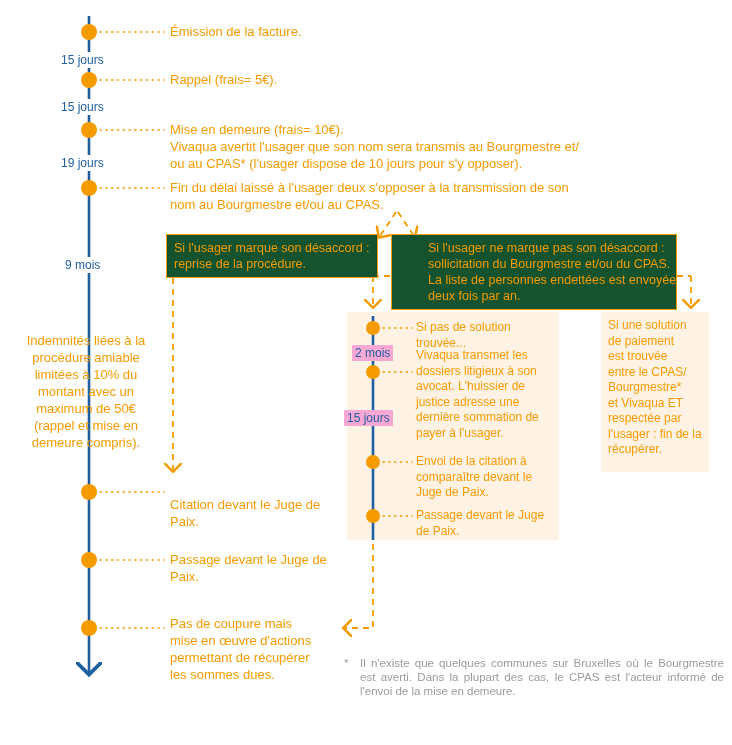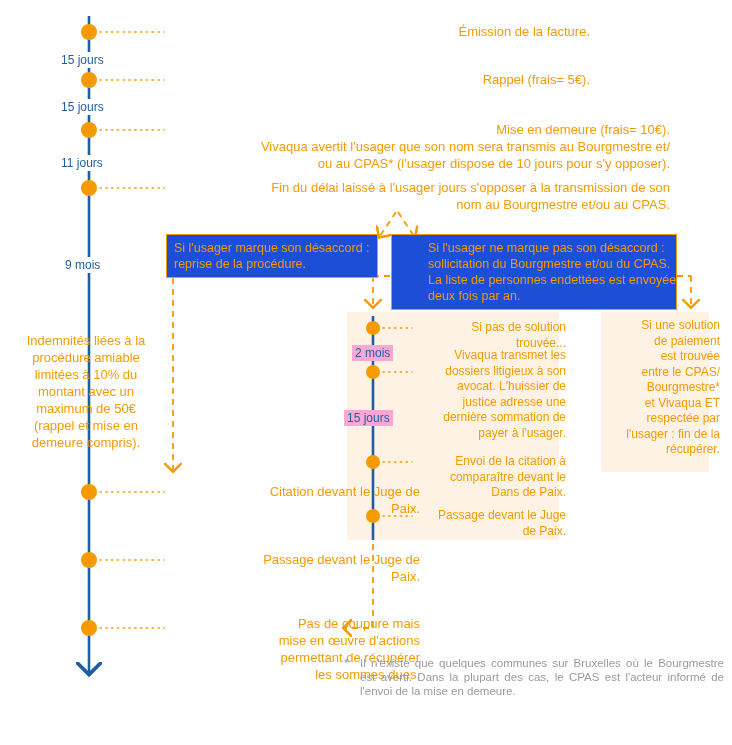--- a/index.html
+++ b/index.html
@@ -44,38 +44,37 @@
     white-space: nowrap;
   }
   .chip.onpanel { background: #f9a8d4; }
 
   
   .step {
     position: absolute;
     color: #f59b00;
     font-size: 13px;
     line-height: 17px;
-    text-align: right;
   }
   .step.sm { font-size: 12px; line-height: 15.5px; }
 
   
   .note-left {
     position: absolute;
     color: #f59b00;
     font-size: 13px;
     line-height: 17px;
     text-align: center;
   }
 
   
   .box {
     position: absolute;
     border: 1.5px solid #f59b00;
-    background: #1d4ed8;
+    background: #14532d;
     color: #f59b00;
     font-size: 12.5px;
     line-height: 16px;
     padding: 5px 7px;
   }
 
   
   .footnote {
     position: absolute;
     color: #9b9b9b;
@@ -160,34 +159,34 @@
   <div class="dot" style="left:81px; top:552px;"></div>
   <div class="dot" style="left:81px; top:620px;"></div>
 
   <div class="dot small" style="left:366px; top:321px;"></div>
   <div class="dot small" style="left:366px; top:365px;"></div>
   <div class="dot small" style="left:366px; top:455px;"></div>
   <div class="dot small" style="left:366px; top:509px;"></div>
 
   <div class="chip" style="left:58px; top:52px;">15 jours</div>
   <div class="chip" style="left:58px; top:99px;">15 jours</div>
-  <div class="chip" style="left:58px; top:155px;">11 jours</div>
+  <div class="chip" style="left:58px; top:155px;">19 jours</div>
   <div class="chip" style="left:62px; top:257px;">9 mois</div>
 
   <div class="chip onpanel" style="left:352px; top:345px;">2 mois</div>
   <div class="chip onpanel" style="left:344px; top:410px;">15 jours</div>
 
   <div class="step" style="left:170px; top:23px; width:420px;">Émission de la facture.</div>
   <div class="step" style="left:170px; top:71px; width:420px;">Rappel (frais= 5€).</div>
   <div class="step" style="left:170px; top:121px; width:500px; white-space:pre;">Mise en demeure (frais= 10€).
 Vivaqua avertit l'usager que son nom sera transmis au Bourgmestre et/
 ou au CPAS* (l'usager dispose de 10 jours pour s'y opposer).</div>
-  <div class="step" style="left:170px; top:179px; width:500px; white-space:pre;">Fin du délai laissé à l'usager jours s'opposer à la transmission de son
+  <div class="step" style="left:170px; top:179px; width:500px; white-space:pre;">Fin du délai laissé à l'usager deux s'opposer à la transmission de son
 nom au Bourgmestre et/ou au CPAS.</div>
-  <div class="step" style="left:170px; top:483px; width:250px; white-space:pre;">Citation devant le Juge de
+  <div class="step" style="left:170px; top:496px; width:250px; white-space:pre;">Citation devant le Juge de
 Paix.</div>
   <div class="step" style="left:170px; top:551px; width:250px; white-space:pre;">Passage devant le Juge de
 Paix.</div>
   <div class="step" style="left:170px; top:615px; width:250px; white-space:pre;">Pas de coupure mais
 mise en œuvre d'actions
 permettant de récupérer
 les sommes dues.</div>
 
   <div class="note-left" style="left:6px; top:332px; width:160px; white-space:pre;">Indemnités liées à la
 procédure amiable
@@ -208,21 +207,21 @@
   <div class="step sm" style="left:416px; top:320px; width:150px; white-space:pre;">Si pas de solution
 trouvée...</div>
   <div class="step sm" style="left:416px; top:348px; width:150px; white-space:pre;">Vivaqua transmet les
 dossiers litigieux à son
 avocat. L'huissier de
 justice adresse une
 dernière sommation de
 payer à l'usager.</div>
   <div class="step sm" style="left:416px; top:454px; width:150px; white-space:pre;">Envoi de la citation à
 comparaître devant le
-Dans de Paix.</div>
+Juge de Paix.</div>
   <div class="step sm" style="left:416px; top:508px; width:150px; white-space:pre;">Passage devant le Juge
 de Paix.</div>
 
   <div class="step sm" style="left:608px; top:318px; width:112px; white-space:pre;">Si une solution
 de paiement
 est trouvée
 entre le CPAS/
 Bourgmestre*
 et Vivaqua ET
 respectée par

